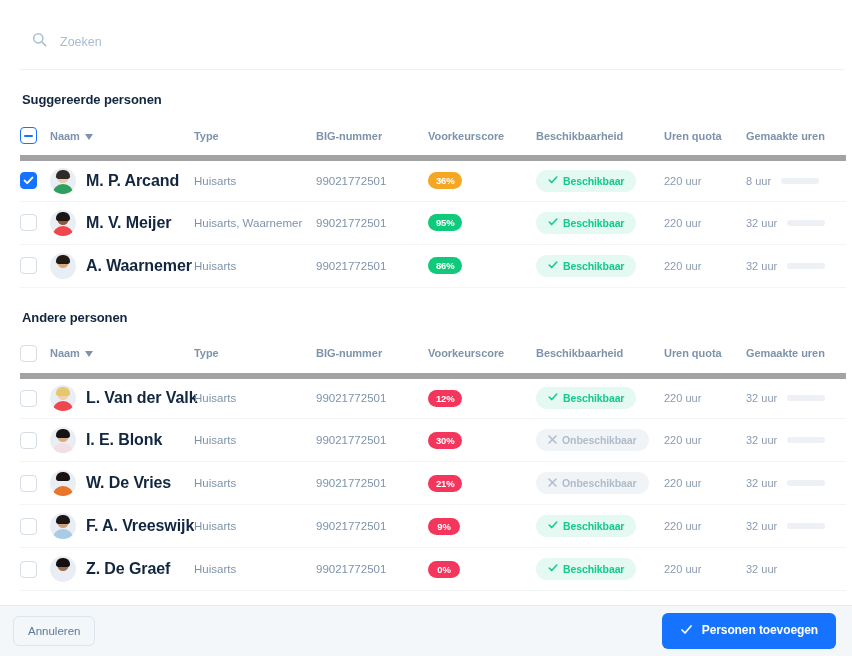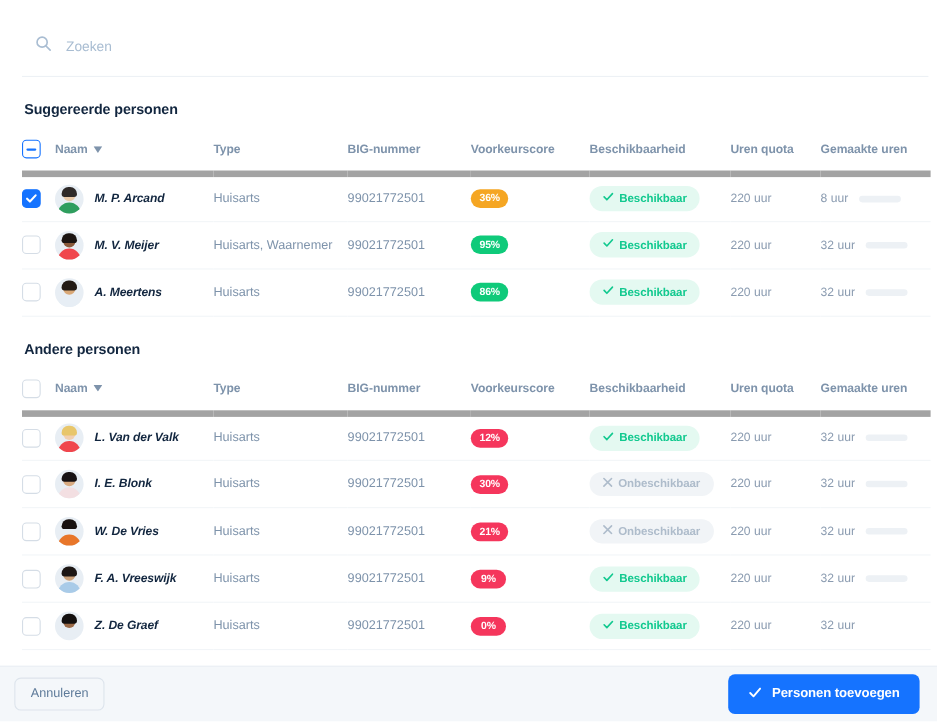--- a/index.html
+++ b/index.html
@@ -166,22 +166,22 @@
     position: absolute; left: 50%; bottom: -5px;
     transform: translateX(-50%);
     width: 21px; height: 15px; border-radius: 11px 11px 0 0;
   }
   .avatar .hair {
     position: absolute; left: 50%; top: 2px;
     transform: translateX(-50%);
     width: 14px; height: 9px; border-radius: 7px 7px 3px 3px;
   }
   .person-name {
-    font-size: 11px; font-weight: bold; color: #12263f;
-    white-space: nowrap; letter-spacing: -0.1px; font-style: italic;
+    font-size: 16px; font-weight: bold; color: #12263f;
+    white-space: nowrap; letter-spacing: -0.1px;
   }
 
   
   .score-badge {
     display: inline-block;
     min-width: 32px;
     text-align: center;
     padding: 3px 8px;
     border-radius: 10px;
     font-size: 9.5px;
@@ -383,21 +383,21 @@
                   <td>
                     <div class="cb"></div>
                   </td>
                   <td>
                     <div class="name-cell">
                       <div class="avatar">
                         <span class="body" style="background:#e7eef5"></span>
                         <span class="head" style="background:#d9a877"></span>
                         <span class="hair" style="background:#221a14"></span>
                       </div>
-                      <span class="person-name">A. Meertens</span>
+                      <span class="person-name">A. Waarnemer</span>
                     </div>
                   </td>
                   <td>Huisarts</td>
                   <td>99021772501</td>
                   <td><span class="score-badge score-green">86%</span></td>
                   <td><span class="avail-badge avail-yes">
                       <span><svg width="10" height="10" viewBox="0 0 10 10" fill="none" stroke="currentColor" stroke-width="1.5" stroke-linecap="round" stroke-linejoin="round">
                           <polyline points="1.2,5 3.7,7.6 8.8,2"></polyline>
                         </svg></span>
                       <span>Beschikbaar</span>

